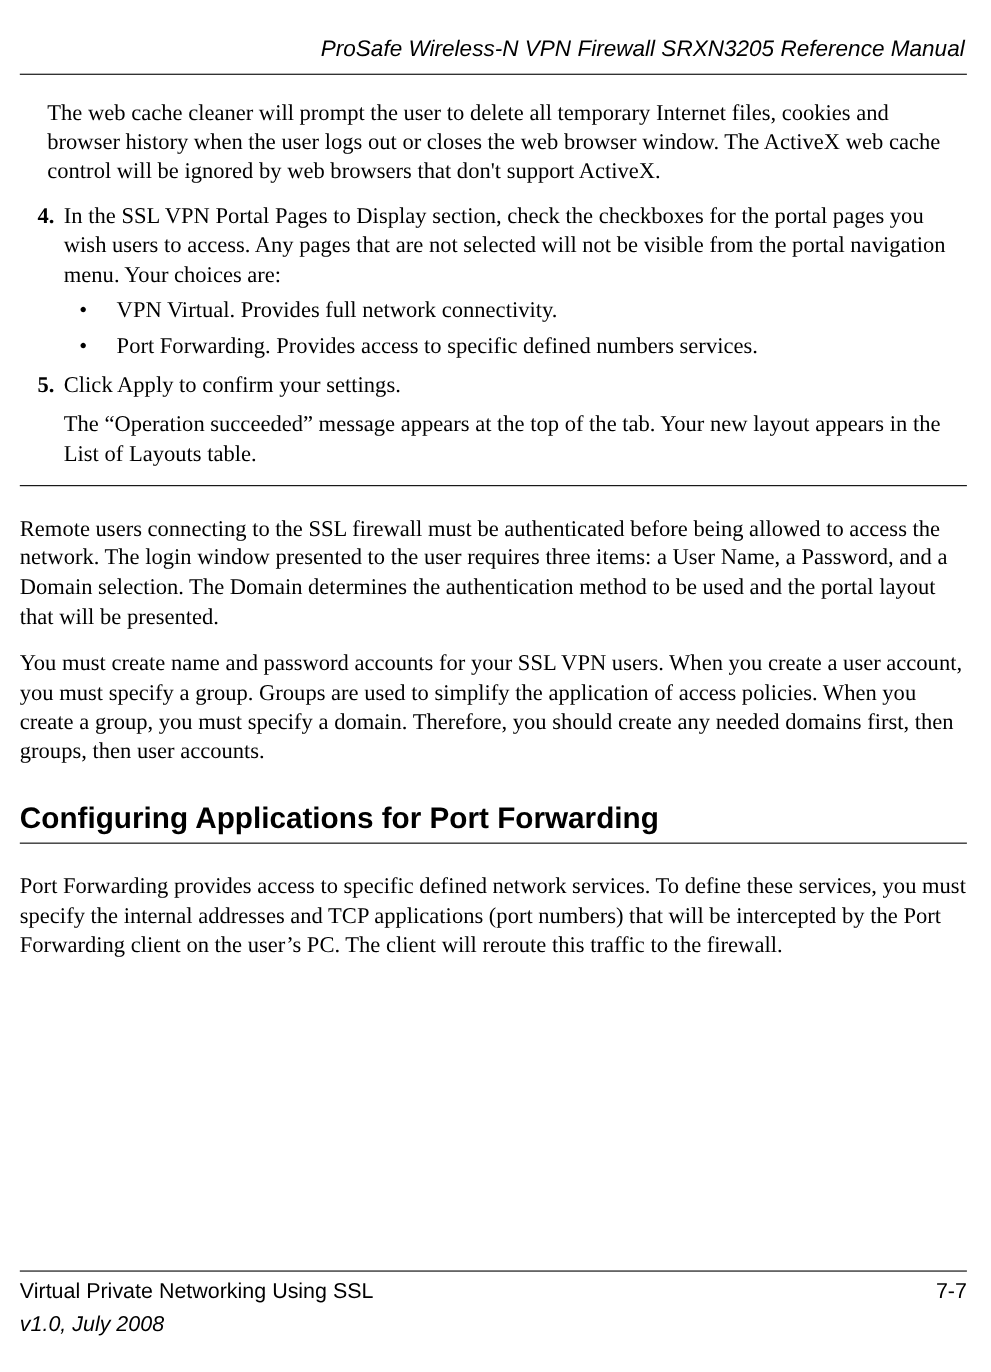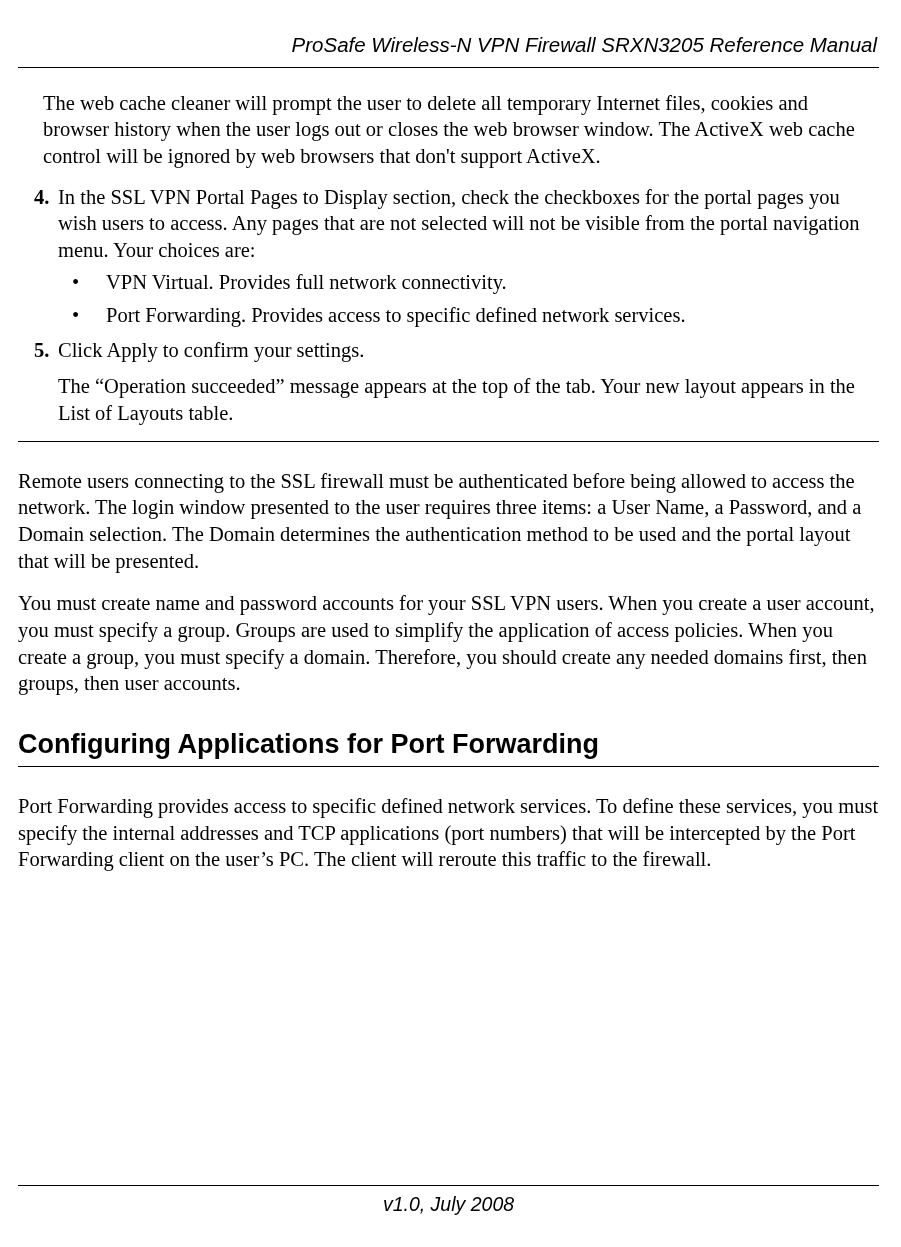--- a/index.html
+++ b/index.html
@@ -102,21 +102,21 @@
       border-top: 1.5px solid #000;
       margin: 0 0 6px 0;
     }
     .footer-row {
       display: flex;
       justify-content: space-between;
       font-family: Arial, Helvetica, sans-serif;
       font-size: 19.5px;
     }
     .footer-center {
-      text-align: center;
+      text-align: left;
       font-family: Arial, Helvetica, sans-serif;
       font-style: italic;
       font-size: 19.5px;
       margin-top: 4px;
     }
   </style>
 </head>
 <body>
 
 <div class="page">
@@ -131,21 +131,21 @@
       <span>In the </span><span class="bold">SSL VPN Portal Pages to Display</span><span> section, check the checkboxes for the portal pages you wish users to access. Any pages that are not selected will not be visible from the portal navigation menu. Your choices are:</span>
     </div>
   </div>
 
   <div class="bulleted">
     <div class="bullet">•</div>
     <div class="txt">VPN Virtual. Provides full network connectivity.</div>
   </div>
   <div class="bulleted">
     <div class="bullet">•</div>
-    <div class="txt">Port Forwarding. Provides access to specific defined network services.</div>
+    <div class="txt">Port Forwarding. Provides access to specific defined numbers services.</div>
   </div>
 
   <div class="numbered" style="margin-top:8px;">
     <div class="num">5.</div>
     <div class="txt">
       <span>Click </span><span class="bold">Apply</span><span> to confirm your settings.</span>
     </div>
   </div>
 
   <div class="post-number">The “Operation succeeded” message appears at the top of the tab. Your new layout appears in the List of Layouts table.</div>
@@ -156,14 +156,18 @@
   <div class="para">You must create name and password accounts for your SSL VPN users. When you create a user account, you must specify a group. Groups are used to simplify the application of access policies. When you create a group, you must specify a domain. Therefore, you should create any needed domains first, then groups, then user accounts.</div>
 
   <div class="section-heading">Configuring Applications for Port Forwarding</div>
   <hr class="section-rule">
 
   <div class="para">Port Forwarding provides access to specific defined network services. To define these services, you must specify the internal addresses and TCP applications (port numbers) that will be intercepted by the Port Forwarding client on the user’s PC. The client will reroute this traffic to the firewall.</div>
 </div>
 
 <div class="footer">
   <hr class="footer-rule">
+  <div class="footer-row">
+    <div>Virtual Private Networking Using SSL</div>
+    <div>7-7</div>
+  </div>
   <div class="footer-center">v1.0, July 2008</div>
 </div>
 
 </body></html>

